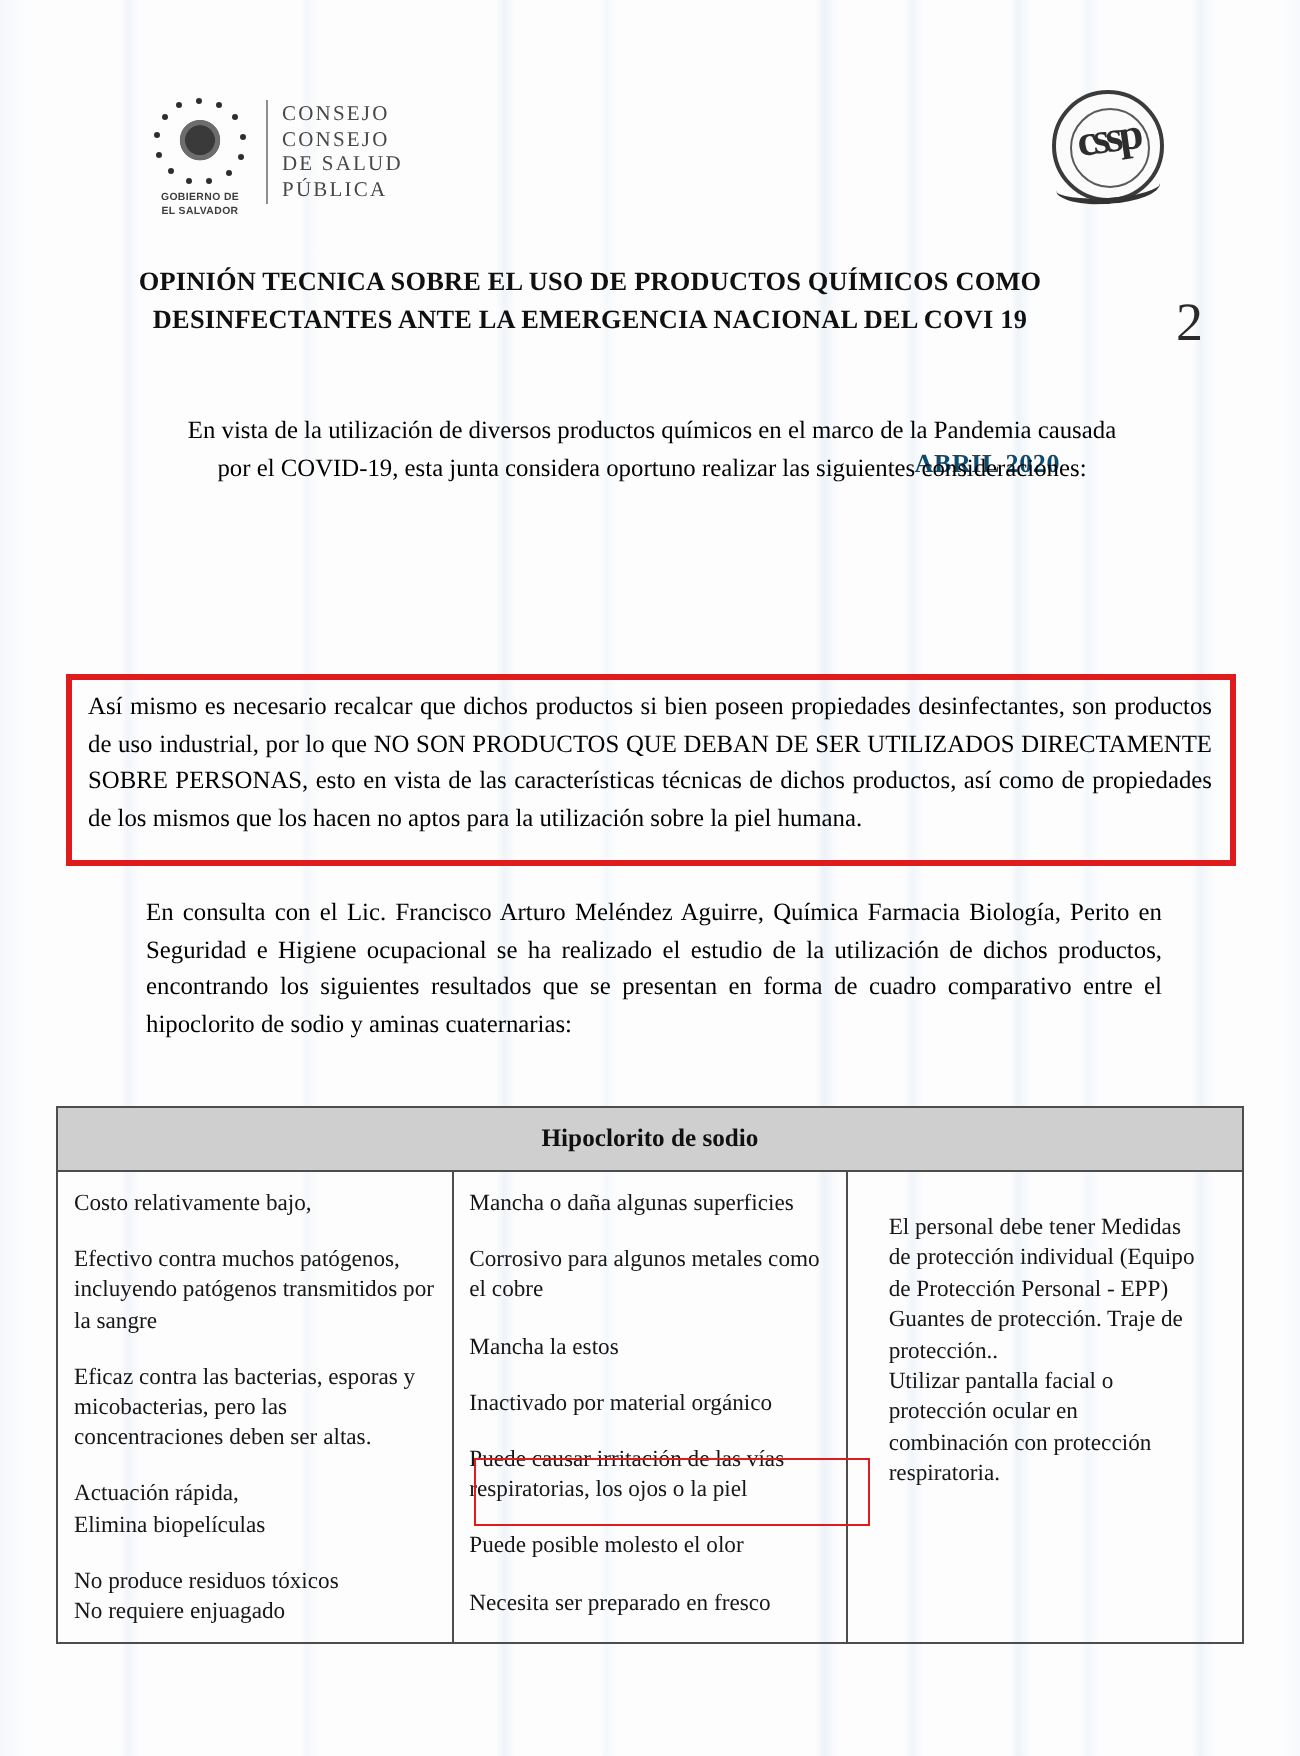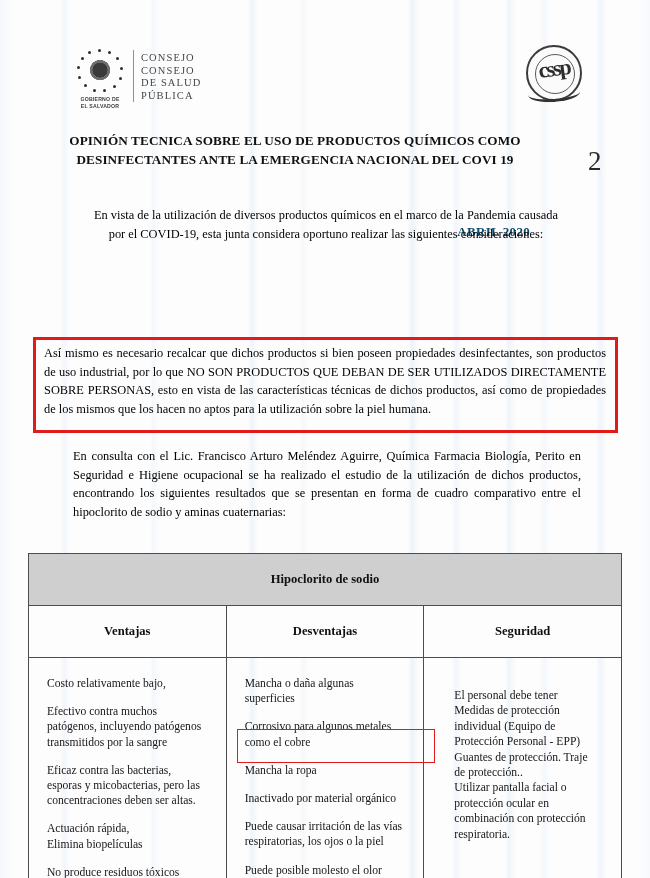--- a/index.html
+++ b/index.html
@@ -200,21 +200,21 @@
     position: absolute;
     left: 28px; top: 553px;
     width: 594px;
     border-collapse: collapse;
     table-layout: fixed;
     font-family: "Liberation Serif", serif;
   }
   .cmp-table td, .cmp-table th {
     border: 1px solid #4d4d4d;
     vertical-align: top;
-    padding: 18px;
+    padding: 8px;
   }
   .tbl-title {
     background: #cfcfcf;
     text-align: center;
     font-weight: bold;
     font-size: 12.6px;
     padding: 2px 0 3px;
     color: #101010;
     border: 1px solid #4d4d4d;
   }
@@ -315,38 +315,33 @@
   <div class="red-box"></div>
 
   <div class="para justified p-consulta">En consulta con el Lic. Francisco Arturo Meléndez Aguirre, Química Farmacia Biología, Perito en Seguridad e Higiene ocupacional  se ha realizado el estudio de la utilización de dichos productos, encontrando los siguientes resultados que se presentan en forma de cuadro comparativo entre el hipoclorito de sodio y aminas cuaternarias:</div>
 
   <table class="cmp-table">
     <tbody>
         <tr>
       <td class="tbl-title" colspan="3">Hipoclorito de sodio</td>
     </tr>
     <tr>
-      <th class="tbl-head" style="width:207px">Ventajas</th>
-      <th class="tbl-head" style="width:212px">Desventajas</th>
-      <th class="tbl-head" style="width:175px">Seguridad</th>
-    </tr>
-    <tr>
       <td class="tbl-cell">
         <div class="blk">Costo relativamente bajo,</div>
         <div class="blk">Efectivo contra muchos patógenos, incluyendo patógenos transmitidos por la sangre</div>
         <div class="blk">Eficaz contra las bacterias, esporas y micobacterias, pero las concentraciones deben ser altas.</div>
         <div class="blk tight" style="white-space:pre-line">Actuación rápida,
 Elimina biopelículas</div>
         <div class="blk tight" style="white-space:pre-line">No produce residuos tóxicos
 No requiere enjuagado</div>
       </td>
       <td class="tbl-cell">
         <div class="blk">Mancha o daña algunas superficies</div>
         <div class="blk">Corrosivo para algunos metales como el cobre</div>
-        <div class="blk">Mancha la ropa</div>
+        <div class="blk">Mancha la estos</div>
         <div class="blk">Inactivado por material orgánico</div>
         <div class="blk">Puede causar irritación de las vías respiratorias, los ojos o la piel</div>
         <div class="blk">Puede posible molesto el olor</div>
         <div class="blk">Necesita ser preparado en fresco</div>
       </td>
       <td class="tbl-cell col-seg">
         <div class="run" style="white-space:pre-line">El personal debe tener Medidas de protección individual (Equipo de Protección Personal - EPP) Guantes de protección. Traje de protección..
 Utilizar pantalla facial o protección ocular en combinación con protección respiratoria.</div>
       </td>
     </tr>

